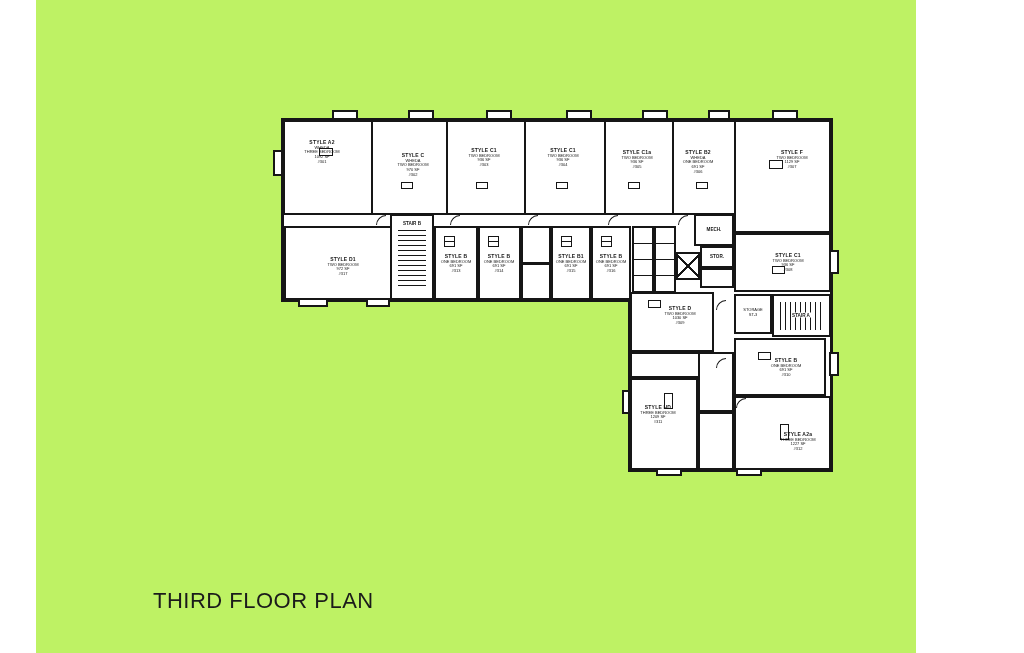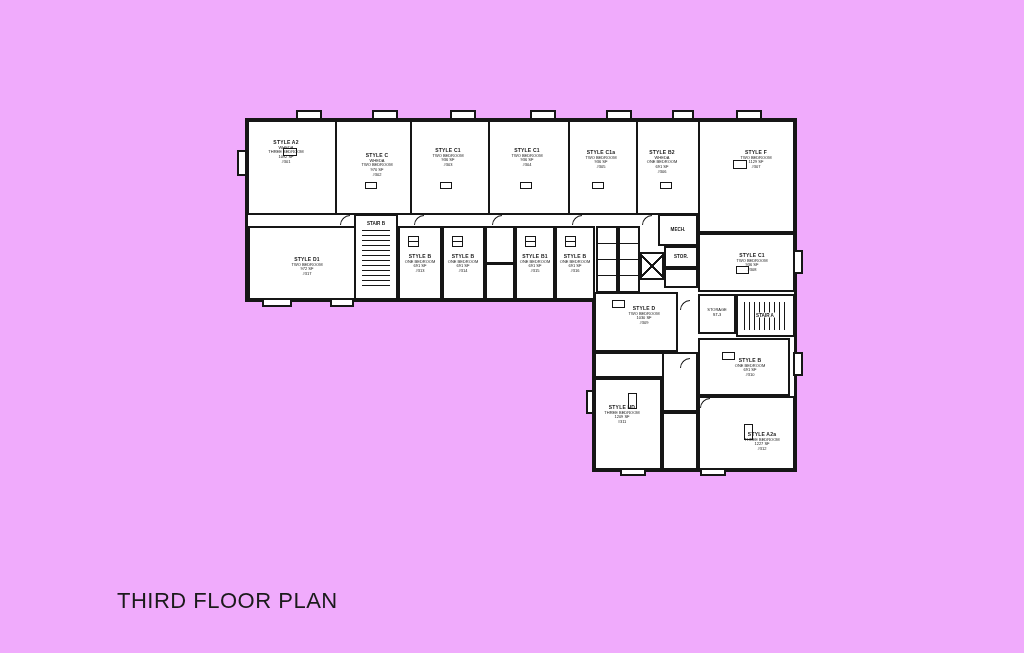--- a/index.html
+++ b/index.html
@@ -1,17 +1,17 @@
 <!DOCTYPE html>
 <html><head>
 <meta charset="utf-8">
 <style>
   html,body{margin:0;padding:0;background:#fff;}
-  .sheet{position:relative;width:1024px;height:653px;background:#f0abfc;overflow:hidden;
-         font-family:"Liberation Sans", sans-serif;color:#161616;}
+  .sheet{position:relative;width:880px;height:653px;background:#bef264;overflow:hidden;
+         font-family:"Liberation Sans", sans-serif;color:#161616;margin-left:36px;}
   
   .r{position:absolute;box-sizing:border-box;border:2px solid #161616;background:#fff;}
   .w3{border-width:3px;}
   .erase{position:absolute;background:#fff;border:none;}
   
   .lbl{position:absolute;transform:translate(-50%,-50%);text-align:center;width:72px;pointer-events:none;}
   .lbl b{display:block;font-size:5px;line-height:5.6px;font-weight:700;letter-spacing:.2px;}
   .lbl span{display:block;font-size:4px;line-height:4.7px;}
   .tag{position:absolute;transform:translate(-50%,-50%);font-size:4.6px;font-weight:700;
        white-space:nowrap;background:#fff;padding:0 1px;}

